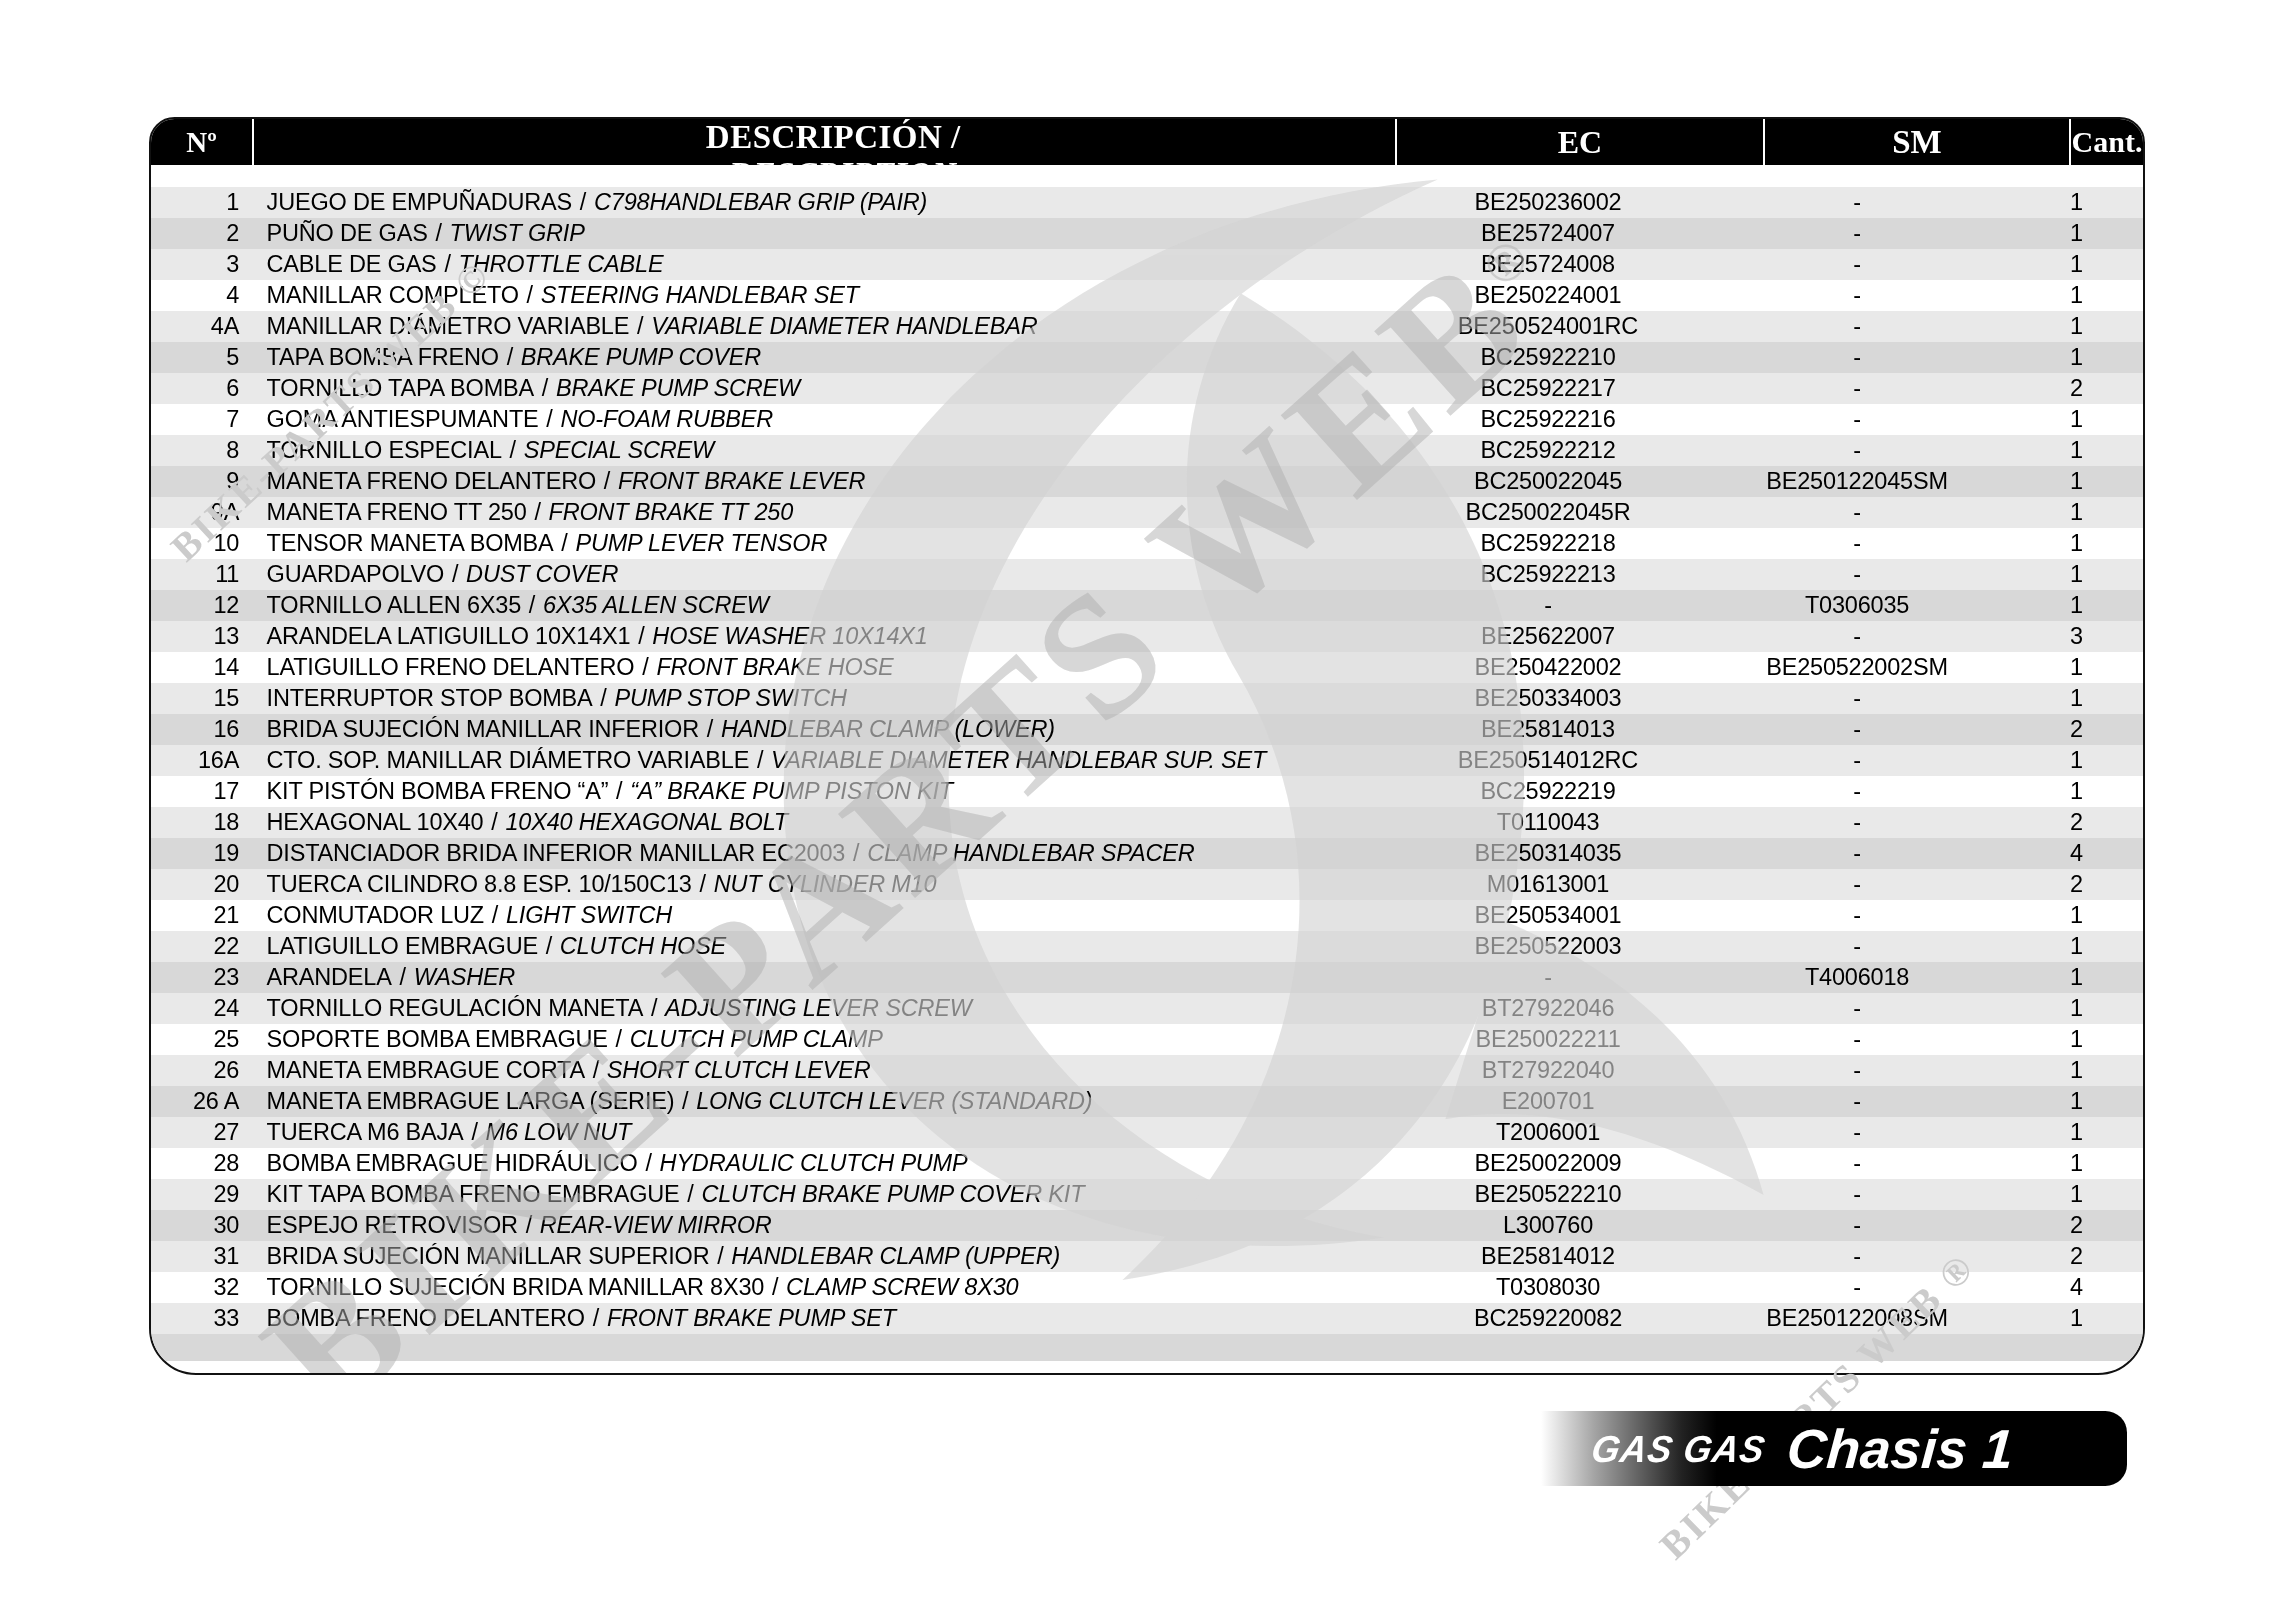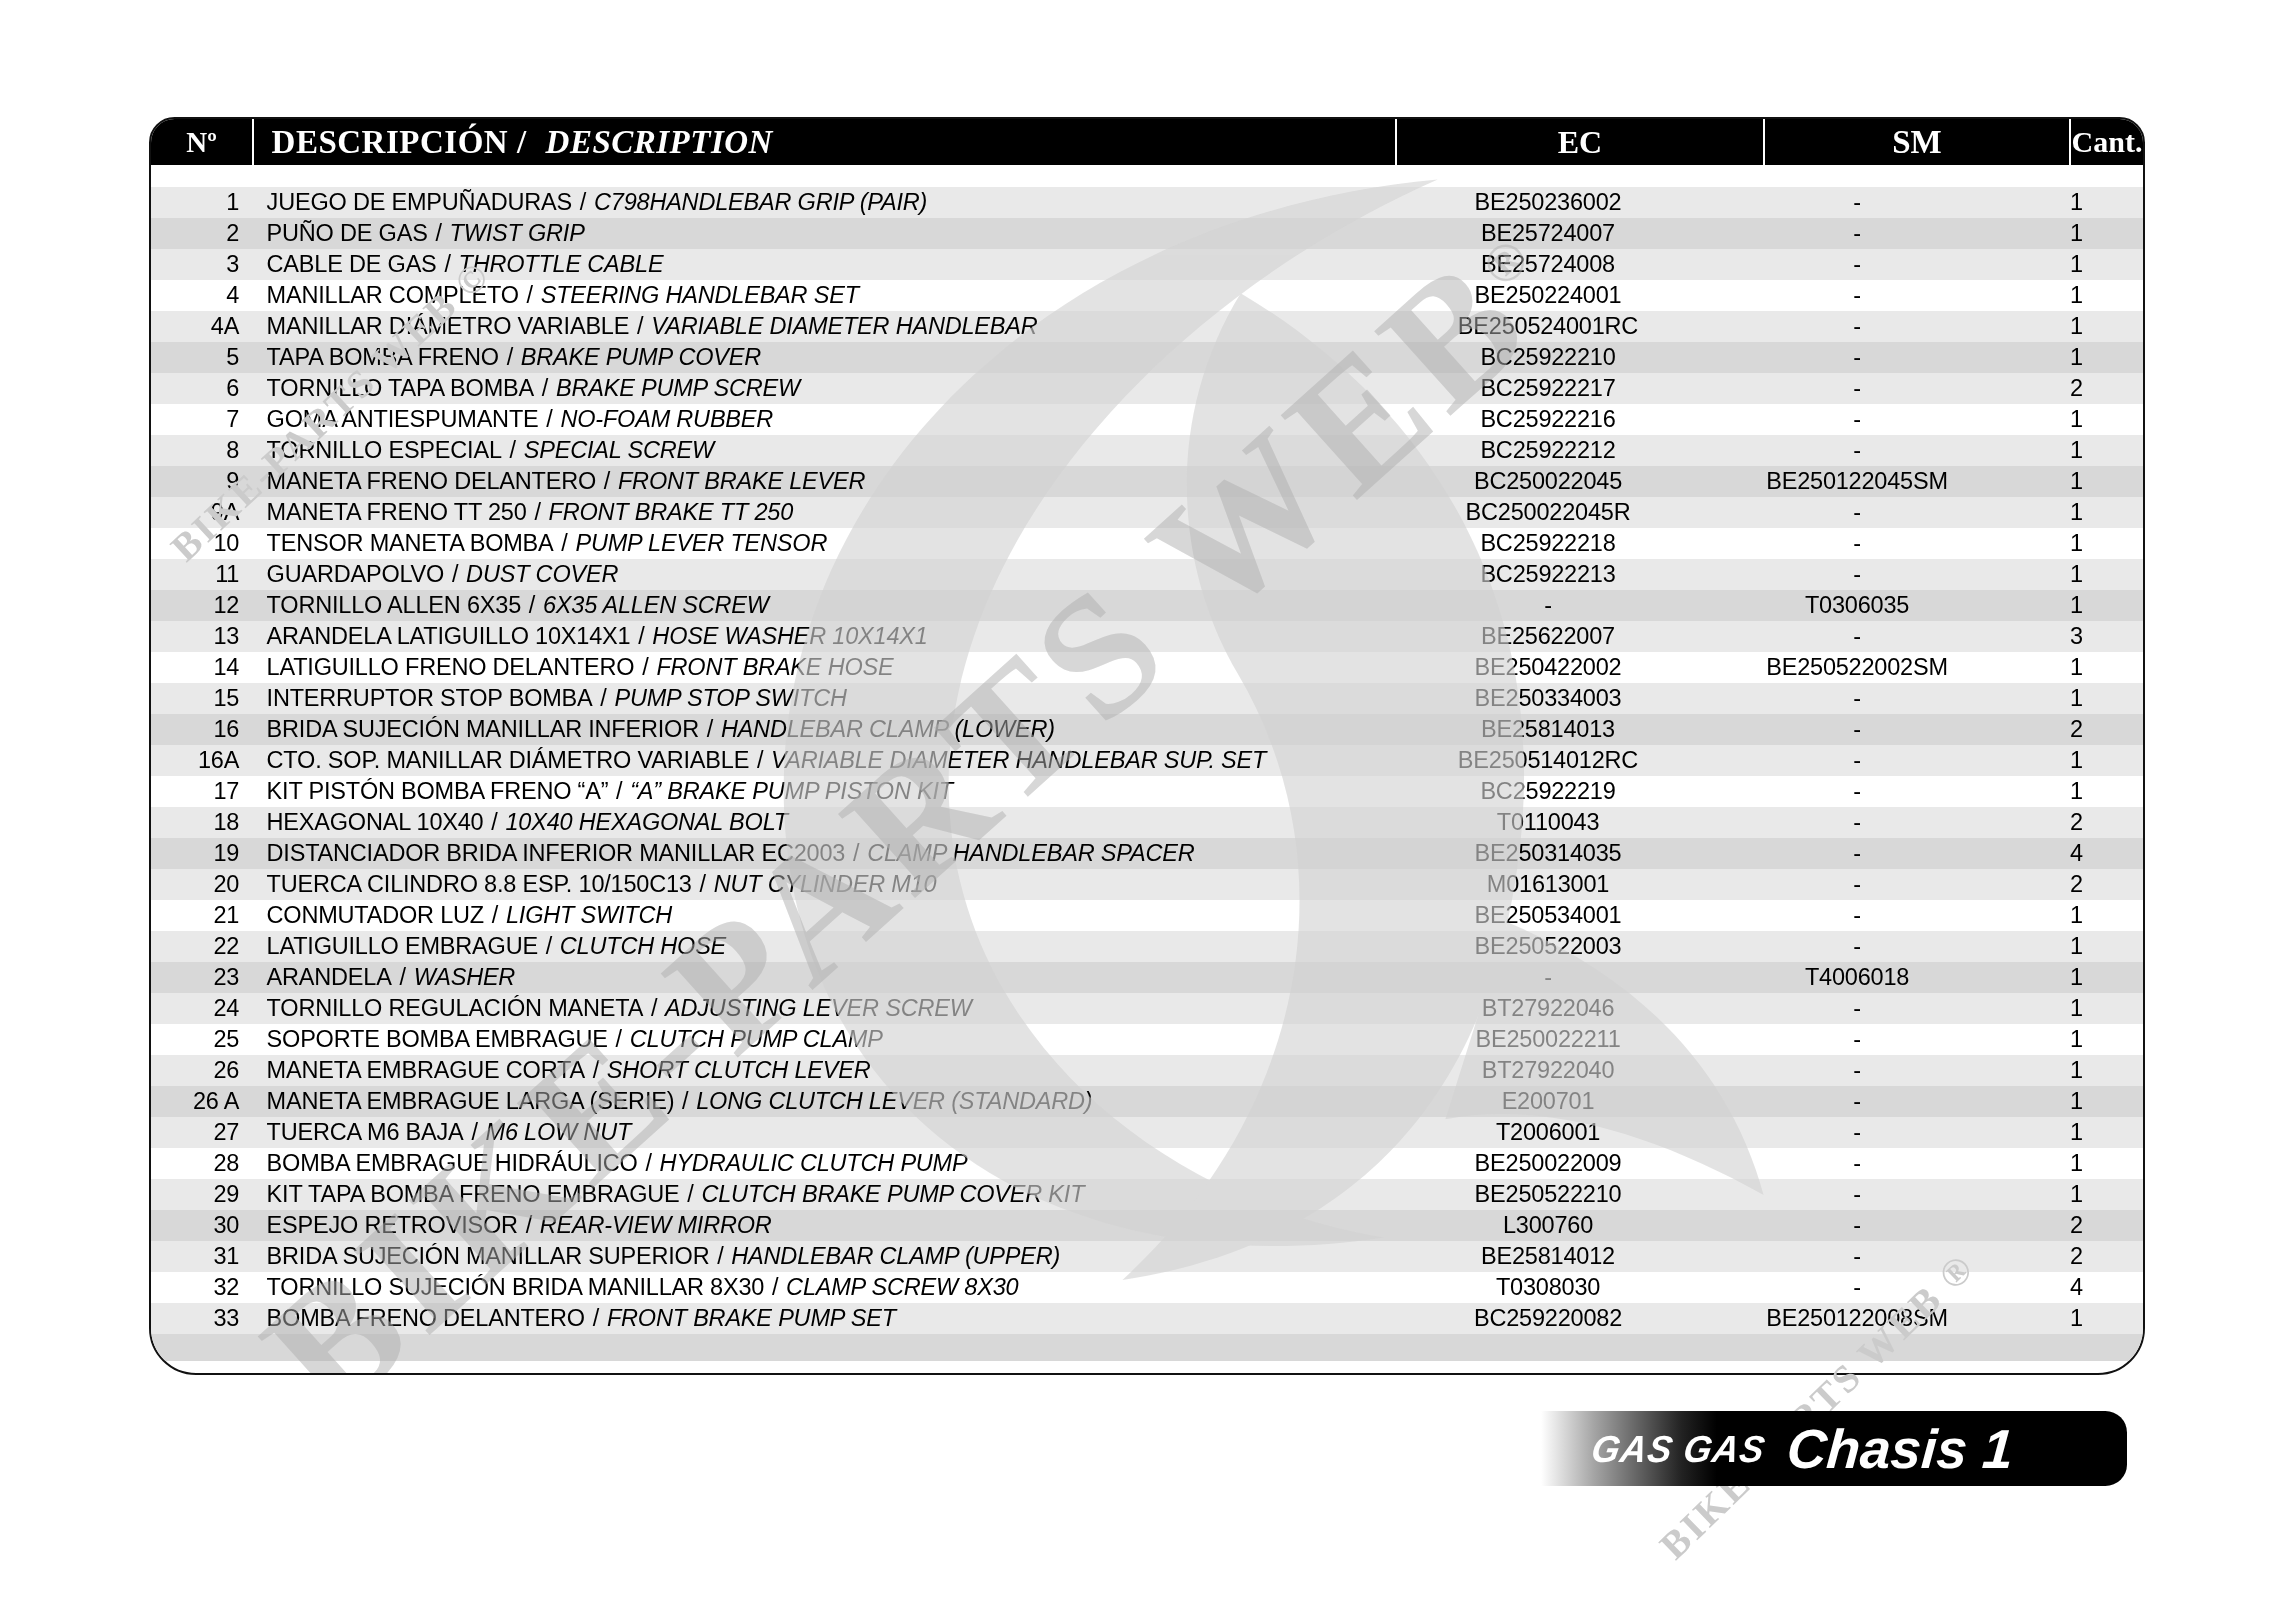--- a/index.html
+++ b/index.html
@@ -30,21 +30,21 @@
     align-items:stretch;
     font-family:"Liberation Serif", serif;
     font-weight:bold;
     color:#fff;
     position:relative;
     z-index:20;
   }
   .hcell { display:flex; align-items:center; justify-content:center; box-sizing:border-box; }
   .hcell + .hcell { border-left:2.9px solid #ffffff; }
   .h-no   { width:101px; font-size:29px; }
-  .h-desc { width:1143px; justify-content:flex-start; padding-left:17.6px; font-size:33px; letter-spacing:0.5px; }
+  .h-desc { width:1143px; justify-content:flex-start; padding-left:17.6px; font-size:33px; letter-spacing:0.5px;flex-direction:column; }
   .h-ec   { width:368px; font-size:32px; }
   .h-sm   { width:306px; font-size:33px; }
   .h-cant { flex:1; font-size:30px; }
   .it { font-style:italic; }
   .h-desc .it { margin-left:19px; }
 
   .tbody { padding-top:21.6px; position:relative; z-index:0; }
 
   .row { display:flex; height:31px; align-items:center; font-size:23.5px; letter-spacing:-0.2px; }
   .band-l { background:var(--band-light, #e9e9e9); }

